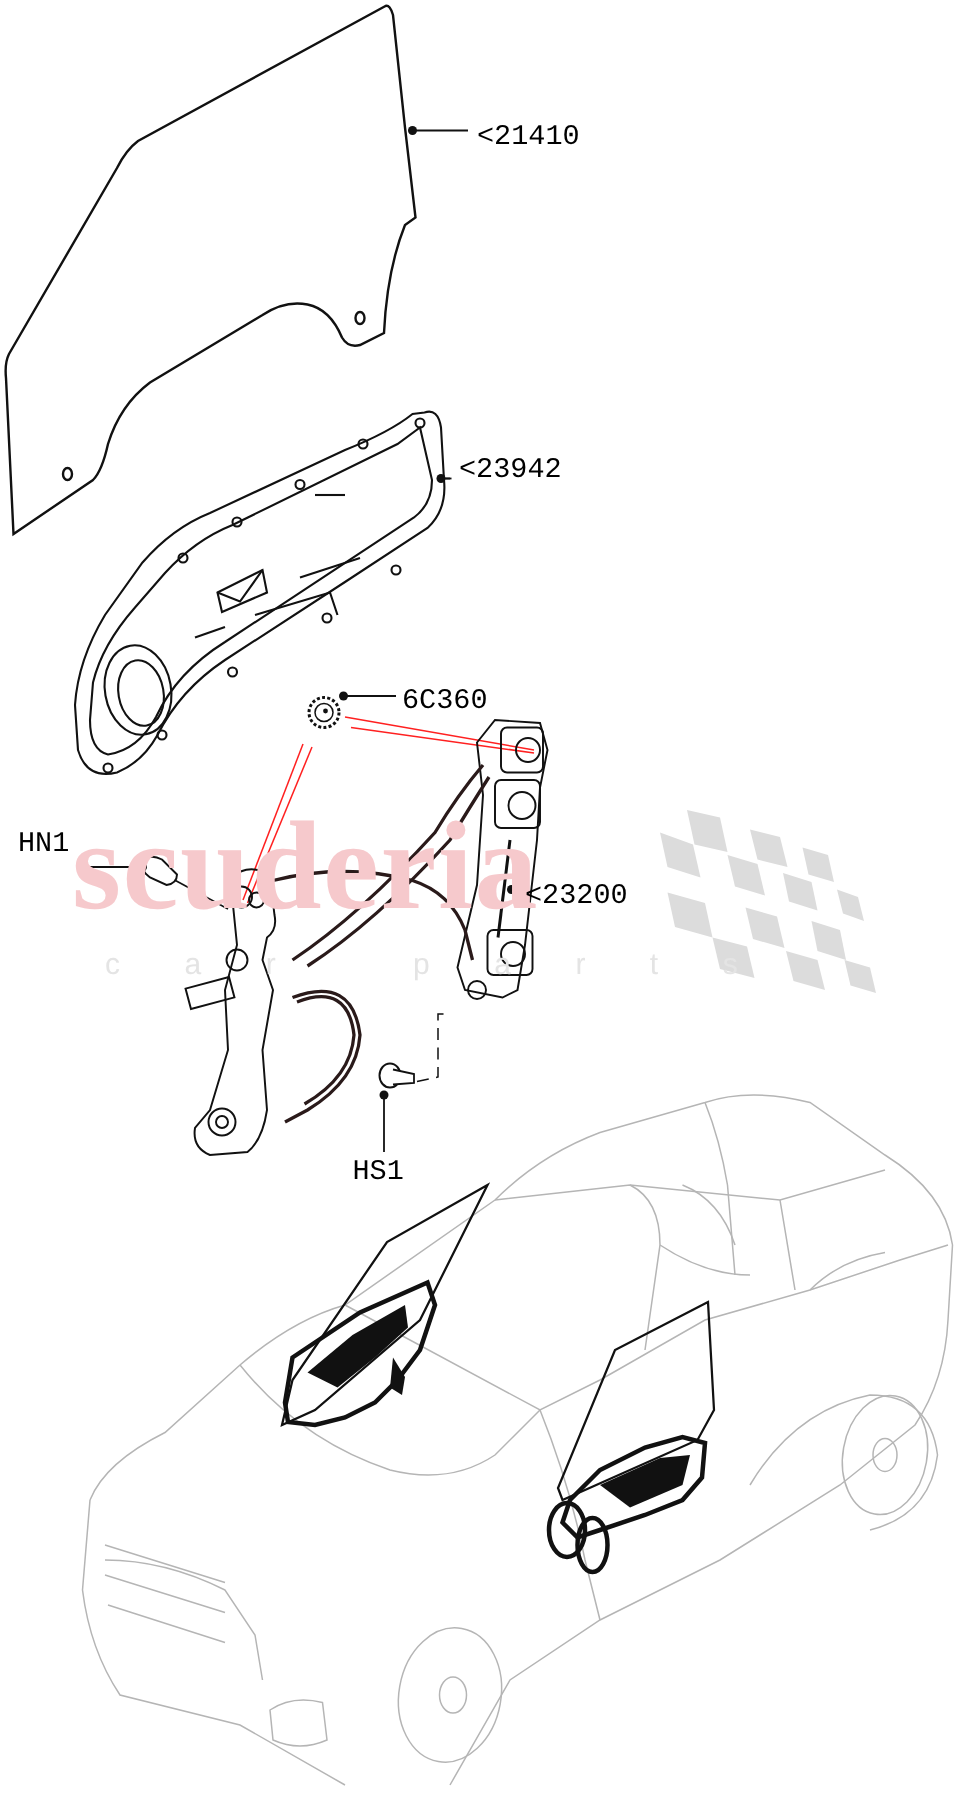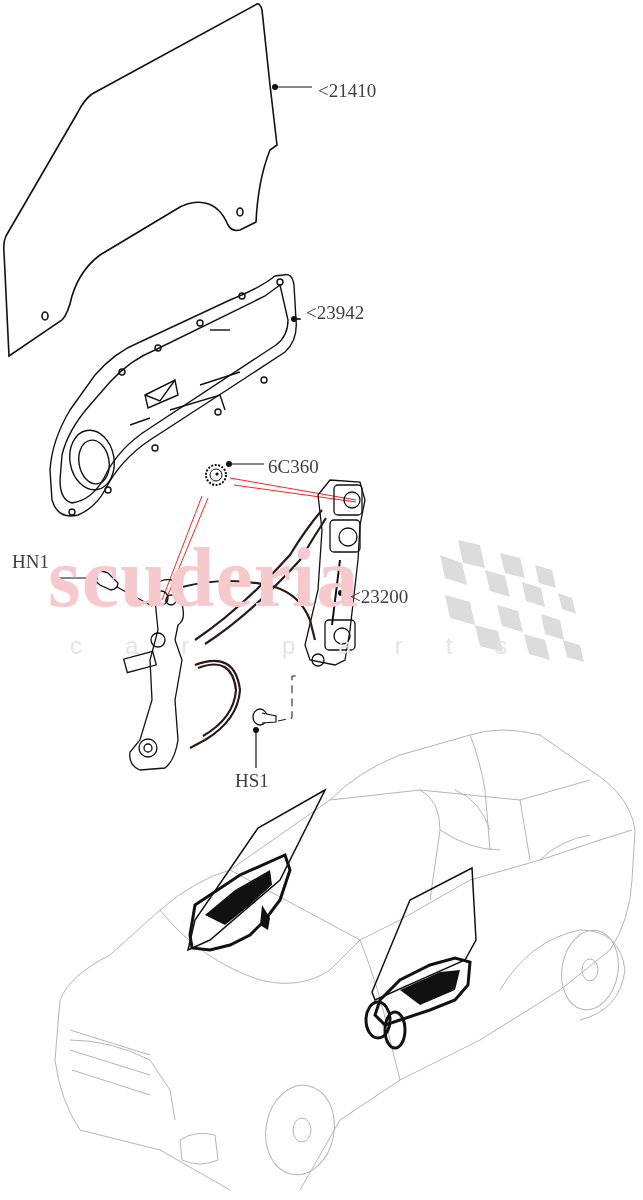--- a/index.html
+++ b/index.html
@@ -1,21 +1,21 @@
 <!DOCTYPE html>
 <html><head>
 <meta charset="utf-8">
 <style>
   html, body { margin:0; padding:0; background:#ffffff; }
   body { width:643px; height:1200px; position:relative; overflow:hidden; font-family:"Liberation Sans", sans-serif; }
   #canvas { position:absolute; left:0; top:0; width:643px; height:1200px; }
   .wm-text { position:absolute; color:#f6c9cc; font-family:"Liberation Sans", sans-serif; font-weight:bold; letter-spacing:2px; pointer-events:none; }
   .wm-main { left:48px; top:536px; font-size:84px; line-height:84px; letter-spacing:1px;font-family:Liberation Serif, serif; }
-  .wm-sub { left:70px; top:632px; font-size:24px; color:#e4e4e4; font-weight:normal; letter-spacing:43px; }
-  .callout { position:absolute; color:#404040; font-size:19px; line-height:20px; font-family:Liberation Serif, serif; white-space:nowrap; }
+  .wm-sub { left:70px; top:632px; font-size:20px; color:#e4e4e4; font-weight:normal; letter-spacing:43px; }
+  .callout { position:absolute; color:#000000; font-size:19px; line-height:20px; font-family:Liberation Mono, monospace; white-space:nowrap; }
   .c-21410 { left:318px; top:81px; }
   .c-23942 { left:306px; top:303px; }
   .c-6C360 { left:268px; top:457px; }
   .c-HN1 { left:12px; top:552px; }
   .c-23200 { left:350px; top:587px; }
   .c-HS1 { left:235px; top:771px;text-align:center; }
 </style>
 </head>
 <body>
 

